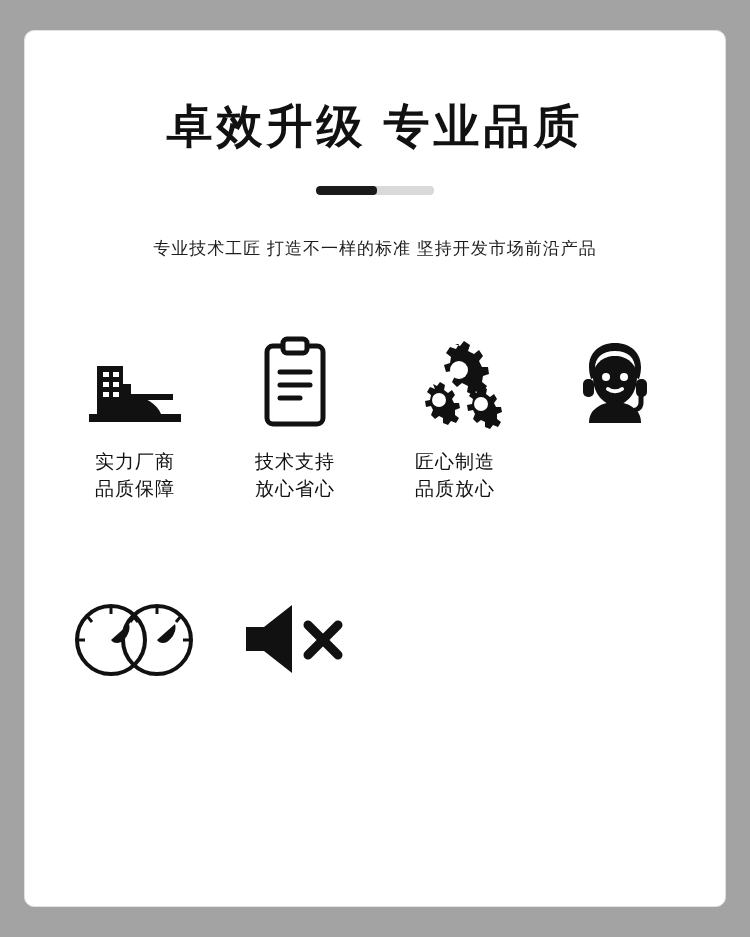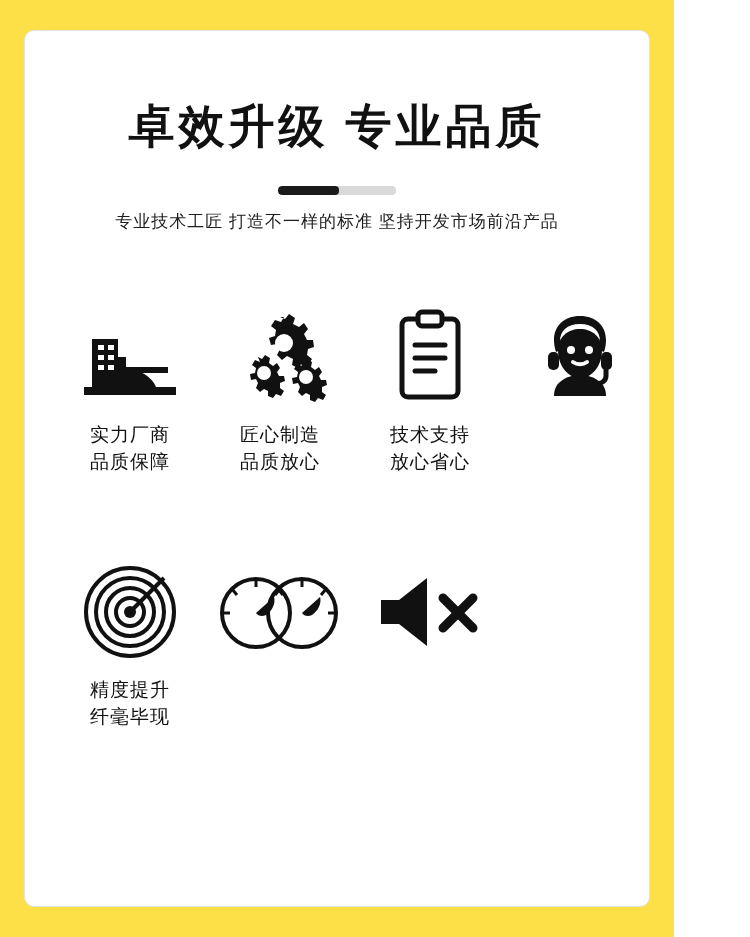--- a/index.html
+++ b/index.html
@@ -9,23 +9,23 @@
   }
   body {
     width: 750px;
     height: 937px;
     font-family: "Liberation Sans", sans-serif;
     color: #111111;
     overflow: hidden;
   }
   .page {
     position: relative;
-    width: 674px;
+    width: 750px;
     height: 937px;
-    background: #fde047;
+    background: #a3a3a3;
     box-sizing: border-box;
     padding: 30px 24px;
   }
   .card {
     position: relative;
     width: 100%;
     height: 100%;
     border: 1px solid #e2e2e2;
     border-radius: 10px;
     background: #ffffff;
@@ -56,21 +56,21 @@
   .divider .fill {
     position: absolute;
     left: 0;
     top: 0;
     height: 100%;
     width: 52%;
     background: #1a1a1a;
     border-radius: 4px;
   }
   .subhead {
-    margin-top: 15px;
+    margin-top: 42px;
     font-size: 17px;
     letter-spacing: 1px;
     color: #1d1d1d;
     text-align: center;
   }
   .grid {
     margin-top: 76px;
     width: 100%;
     display: grid;
     grid-template-columns: repeat(4, 1fr);
@@ -126,88 +126,72 @@
             <path fill="#111" d="M48 52c14 0 26 8 30 18H48z"></path>
             <path fill="#111" d="M48 50h42v6H48z"></path>
           </svg>
         </div>
         <div class="label">实力厂商
 品质保障</div>
       </div>
 
       <div class="feature">
         <div class="icon">
-          <svg width="104" height="92" viewBox="0 0 104 92" aria-hidden="true">
-            <g fill="#111">
-              <path d="M52 6l5 2 4-5 6 4-2 6 6 3 5-4 4 6-4 5 3 6h6l1 7-6 2-1 6 5 4-4 6-6-2-4 5-6-3 1-6-6-3-5 4-5-5 3-6-3-5-6 1-2-7 6-2 1-6-5-4 4-6 6 2 3-5z"></path>
-            </g>
-            <circle cx="56" cy="32" r="9" fill="#fff"></circle>
-            <g fill="#111">
-              <path d="M30 46l4 2 3-4 5 3-1 5 4 3 4-3 3 5-3 4 2 4h5l1 5-5 2v5l4 3-3 5-5-2-3 4-5-2v-5l-4-2-4 3-4-4 2-5-2-4-5 1-1-6 5-1 1-5-4-3 3-5 5 2z"></path>
-            </g>
-            <circle cx="36" cy="62" r="7" fill="#fff"></circle>
-            <g fill="#111">
-              <path d="M72 50l4 2 3-4 5 3-1 5 4 3 4-3 3 5-3 4 2 4h5l1 5-5 2v5l4 3-3 5-5-2-3 4-5-2v-5l-4-2-4 3-4-4 2-5-2-4-5 1-1-6 5-1 1-5-4-3 3-5 5 2z"></path>
-            </g>
-            <circle cx="78" cy="66" r="7" fill="#fff"></circle>
-          </svg>
-        </div>
-        <div class="label">匠心制造
-品质放心</div>
-      </div>
-
-      <div class="feature">
-        <div class="icon">
           <svg width="80" height="96" viewBox="0 0 80 96" aria-hidden="true">
             <rect x="12" y="10" width="56" height="78" rx="6" fill="none" stroke="#111" stroke-width="5"></rect>
             <rect x="28" y="3" width="24" height="14" rx="4" fill="#fff" stroke="#111" stroke-width="5"></rect>
             <g stroke="#111" stroke-width="5" stroke-linecap="round">
               <line x1="25" y1="36" x2="55" y2="36"></line>
               <line x1="25" y1="49" x2="55" y2="49"></line>
               <line x1="25" y1="62" x2="45" y2="62"></line>
             </g>
           </svg>
         </div>
         <div class="label">技术支持
 放心省心</div>
+      </div>
+
+      <div class="feature">
+        <div class="icon">
+          <svg width="104" height="92" viewBox="0 0 104 92" aria-hidden="true">
+            <g fill="#111">
+              <path d="M52 6l5 2 4-5 6 4-2 6 6 3 5-4 4 6-4 5 3 6h6l1 7-6 2-1 6 5 4-4 6-6-2-4 5-6-3 1-6-6-3-5 4-5-5 3-6-3-5-6 1-2-7 6-2 1-6-5-4 4-6 6 2 3-5z"></path>
+            </g>
+            <circle cx="56" cy="32" r="9" fill="#fff"></circle>
+            <g fill="#111">
+              <path d="M30 46l4 2 3-4 5 3-1 5 4 3 4-3 3 5-3 4 2 4h5l1 5-5 2v5l4 3-3 5-5-2-3 4-5-2v-5l-4-2-4 3-4-4 2-5-2-4-5 1-1-6 5-1 1-5-4-3 3-5 5 2z"></path>
+            </g>
+            <circle cx="36" cy="62" r="7" fill="#fff"></circle>
+            <g fill="#111">
+              <path d="M72 50l4 2 3-4 5 3-1 5 4 3 4-3 3 5-3 4 2 4h5l1 5-5 2v5l4 3-3 5-5-2-3 4-5-2v-5l-4-2-4 3-4-4 2-5-2-4-5 1-1-6 5-1 1-5-4-3 3-5 5 2z"></path>
+            </g>
+            <circle cx="78" cy="66" r="7" fill="#fff"></circle>
+          </svg>
+        </div>
+        <div class="label">匠心制造
+品质放心</div>
       </div>
 
       <div class="feature">
         <div class="icon">
           <svg width="96" height="94" viewBox="0 0 96 94" aria-hidden="true">
             <path fill="#111" d="M48 6c16 0 26 10 26 24 0 5-1 9-2 12l-5-2c1-3 1-6 1-9 0-10-7-17-20-17s-20 7-20 17c0 3 0 6 1 9l-5 2c-1-3-2-7-2-12C22 16 32 6 48 6z"></path>
             <path fill="#111" d="M26 40c0-13 10-21 22-21s22 8 22 21c0 16-10 28-22 28S26 56 26 40z"></path>
             <circle cx="39" cy="40" r="4" fill="#fff"></circle>
             <circle cx="57" cy="40" r="4" fill="#fff"></circle>
             <path d="M41 52c4 3 10 3 14 0" stroke="#fff" stroke-width="4" fill="none" stroke-linecap="round"></path>
             <rect x="16" y="42" width="11" height="18" rx="5" fill="#111"></rect>
             <rect x="69" y="42" width="11" height="18" rx="5" fill="#111"></rect>
             <path d="M74 58v8c0 5-5 8-12 8" stroke="#111" stroke-width="5" fill="none" stroke-linecap="round"></path>
             <rect x="52" y="69" width="13" height="9" rx="4" fill="#111"></rect>
             <path fill="#111" d="M28 72c6-5 12-7 20-7s14 2 20 7c4 3 6 8 6 14H22c0-6 2-11 6-14z"></path>
           </svg>
         </div>
       </div>
 
-      <div class="feature">
-        <div class="icon">
-          <svg width="96" height="96" viewBox="0 0 96 96" aria-hidden="true">
-            <g fill="none" stroke="#111" stroke-width="4">
-              <circle cx="48" cy="48" r="44"></circle>
-              <circle cx="48" cy="48" r="34"></circle>
-              <circle cx="48" cy="48" r="24"></circle>
-              <circle cx="48" cy="48" r="14"></circle>
-            </g>
-            <circle cx="48" cy="48" r="6" fill="#111"></circle>
-            <path d="M48 48 L82 14" stroke="#111" stroke-width="4" fill="none"></path>
-          </svg>
-        </div>
-        <div class="label">精度提升
-纤毫毕现</div>
-      </div>
 
       <div class="feature">
         <div class="icon">
           <svg width="128" height="90" viewBox="0 0 128 90" aria-hidden="true">
             <g fill="none" stroke="#111" stroke-width="4">
               <circle cx="40" cy="46" r="34"></circle>
               <circle cx="86" cy="46" r="34"></circle>
             </g>
             <g stroke="#111" stroke-width="3">
               <line x1="40" y1="12" x2="40" y2="20"></line>

